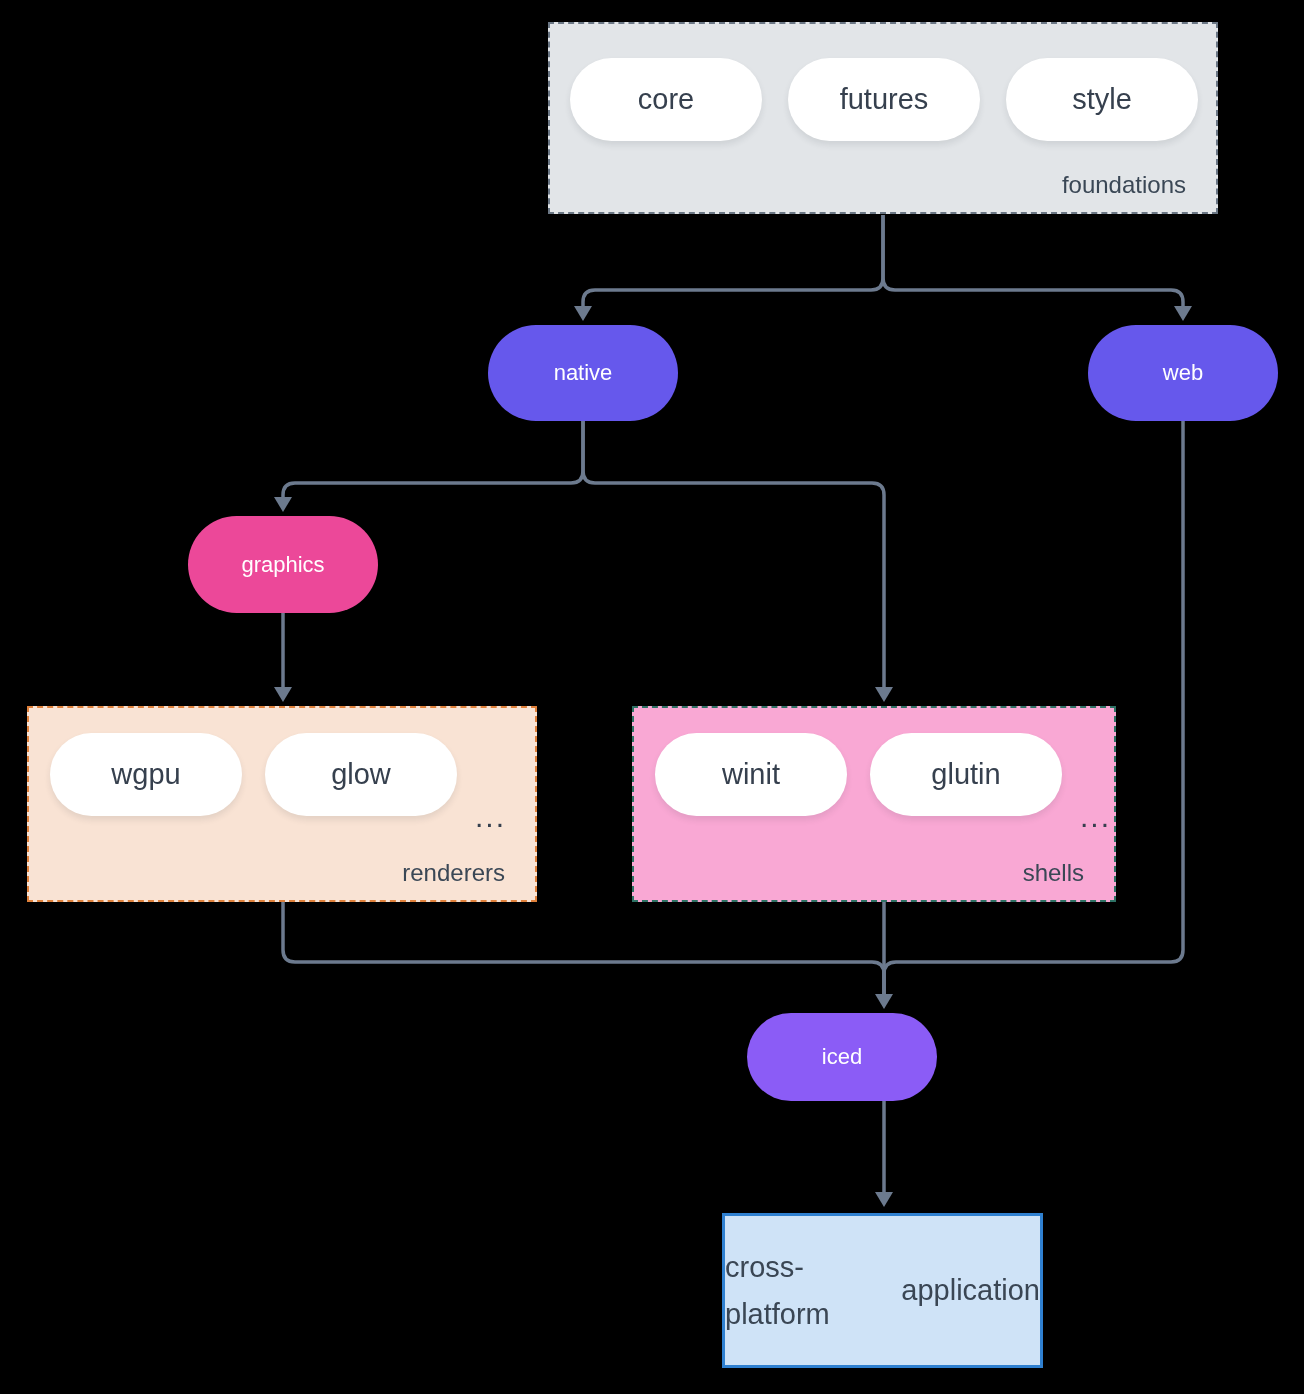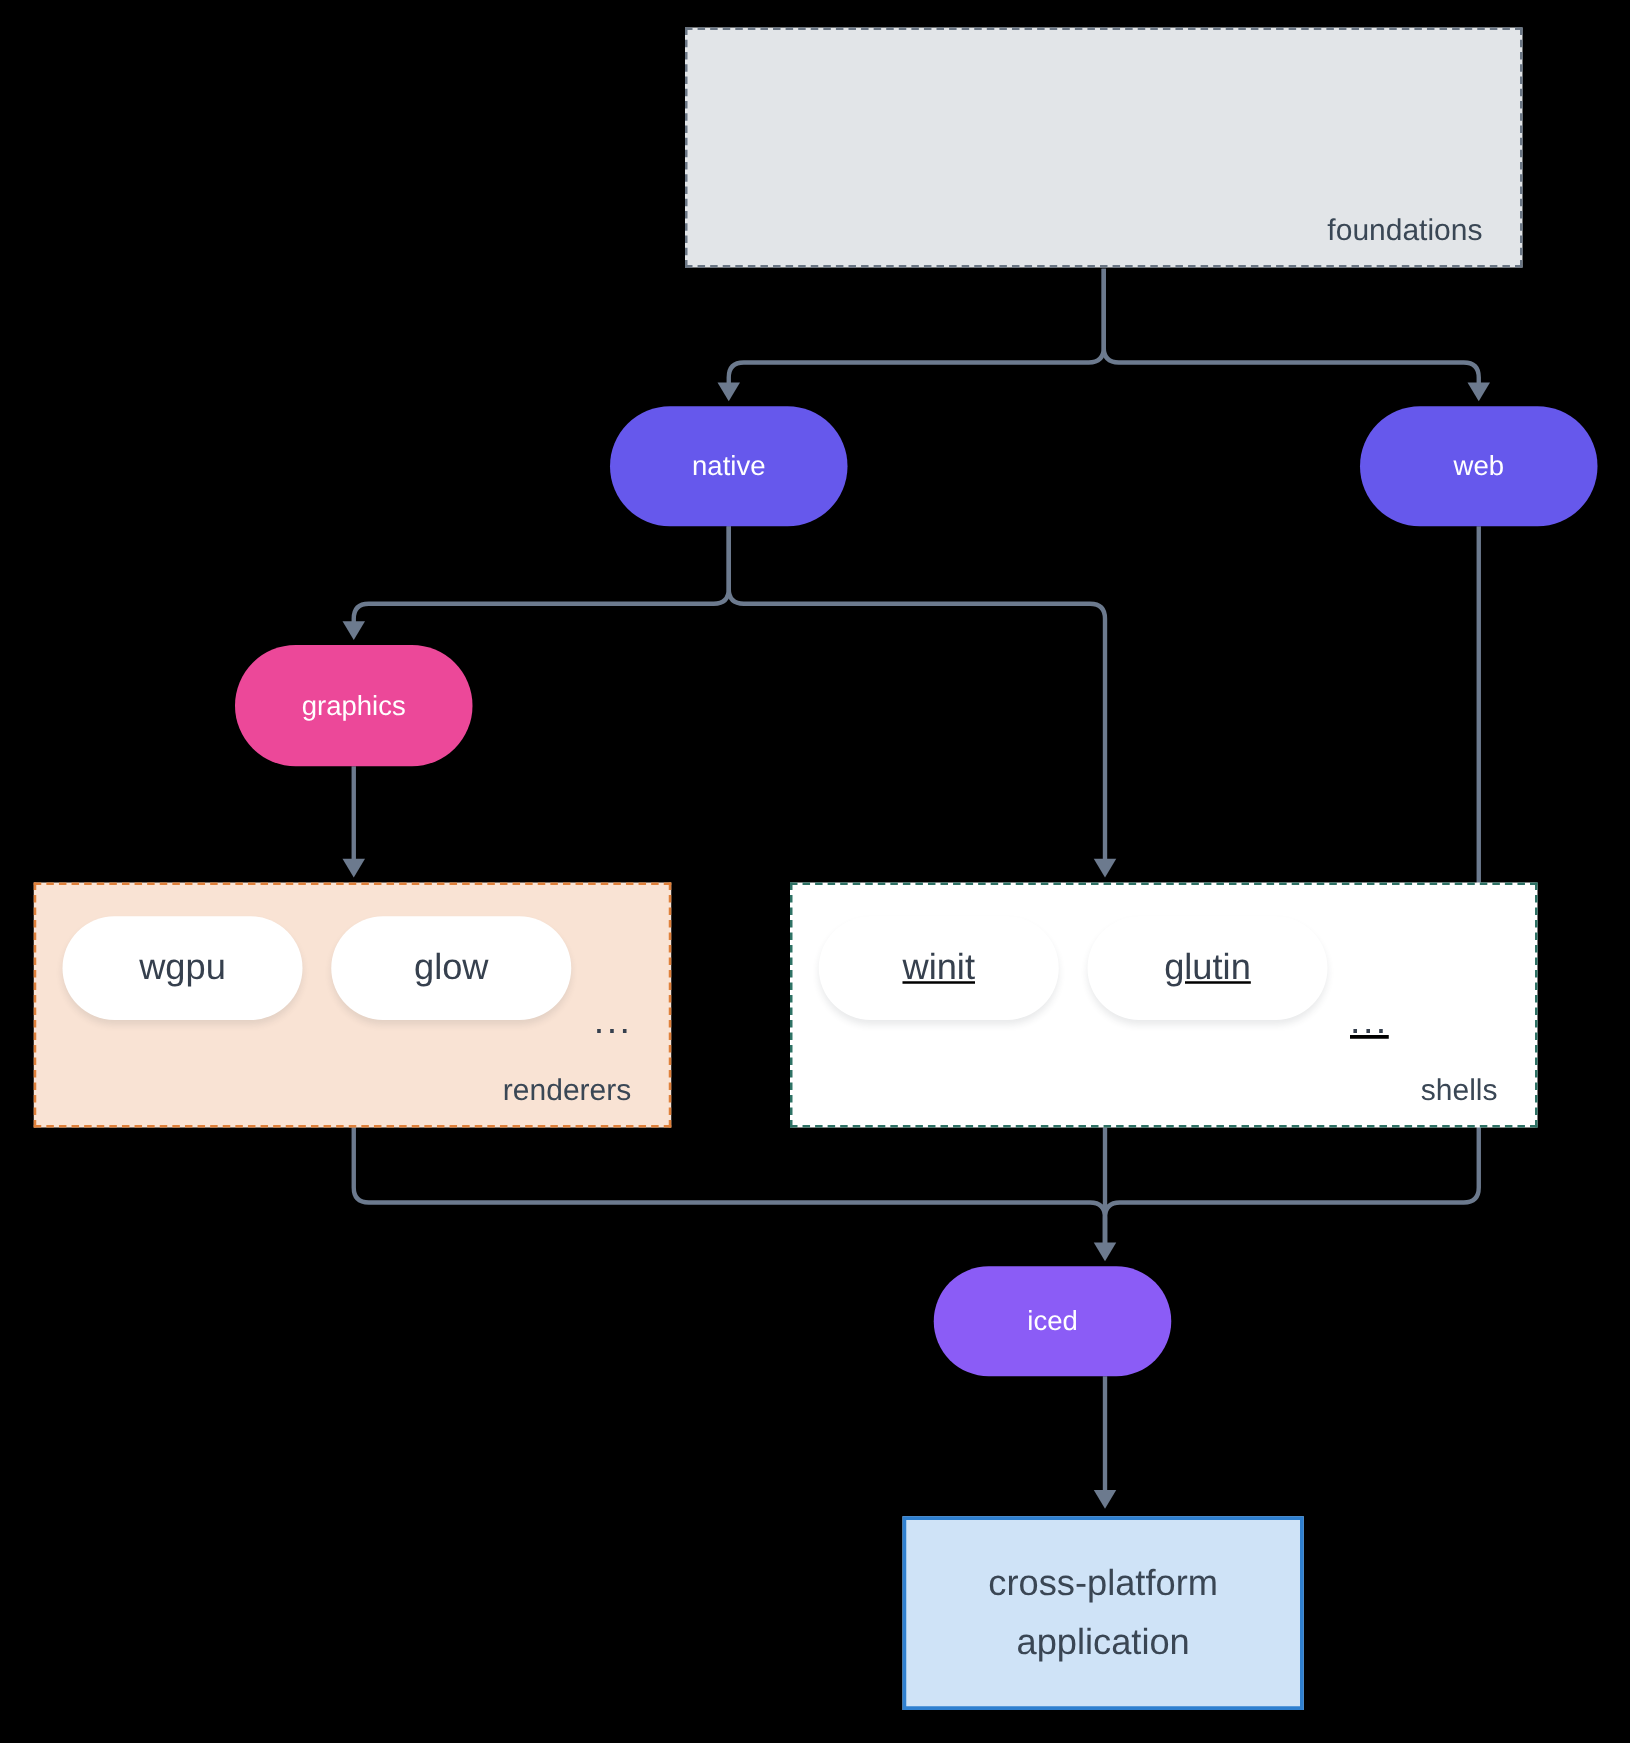--- a/index.html
+++ b/index.html
@@ -11,38 +11,38 @@
   .edge{stroke:#6c7a8e;stroke-width:3.5;fill:none;}
   .arrowhead{fill:#6c7a8e;stroke:none;}
 
   
   .group{position:absolute;box-sizing:border-box;display:flex;align-items:flex-start;}
   .group .pills{display:flex;gap:23px;}
   .group-label{position:absolute;right:30px;bottom:13px;font-size:24px;color:#3a4755;}
   #foundations-group{left:548px;top:22px;width:670px;height:192px;background:#e2e5e8;border:2px dashed #6b7785;padding:34px 0 0 20px;}
   #foundations-group .pills{gap:26px;}
   #renderers-group{left:27px;top:706px;width:510px;height:196px;background:#f9e3d4;border:2px dashed #e0813b;padding:25px 0 0 21px;}
-  #shells-group{left:632px;top:706px;width:598px;height:196px;background:#ffffff;border:2px dashed #2e7265;padding:25px 0 0 21px;text-decoration:underline;}
+  #shells-group{left:632px;top:706px;width:484px;height:196px;background:#f9a8d4;border:2px dashed #2e7265;padding:25px 0 0 21px;}
 
   
   .pill{width:192px;height:83px;background:#fff;border-radius:42px;display:flex;align-items:center;justify-content:center;
         font-size:29px;color:#36404e;box-shadow:0 4px 6px rgba(40,50,60,0.10);}
   .ellipsis{align-self:center;margin-left:18px;font-size:30px;color:#36404e;letter-spacing:2px;}
 
   
   .node{position:absolute;border-radius:999px;display:flex;align-items:center;justify-content:center;
         color:#fff;font-size:22px;}
   #node-native{left:488px;top:325px;width:190px;height:96px;background:#6658ec;}
   #node-web{left:1088px;top:325px;width:190px;height:96px;background:#6658ec;}
   #node-graphics{left:188px;top:516px;width:190px;height:97px;background:#ec4899;}
   #node-iced{left:747px;top:1013px;width:190px;height:88px;background:#8b5cf6;}
 
   
   #app-box{position:absolute;left:722px;top:1213px;width:321px;height:155px;box-sizing:border-box;
-           background:#cfe3f7;border:3px solid #2f80d0;display:flex;flex-direction:column;
+           background:#cfe3f7;border:3px solid #2f80d0;display:flex;flex-direction:row;
            align-items:center;justify-content:center;color:#3a4654;font-size:29px;line-height:47px;}
 </style>
 </head>
 <body>
 
 <div id="canvas">
 
   <svg id="edges" viewBox="0 0 1304 1394" xmlns="http://www.w3.org/2000/svg">
 
     <path class="edge" d="M883 215 V278 Q883 290 871 290 H595 Q583 290 583 302 V308"></path>
@@ -61,20 +61,25 @@
     <path class="edge" d="M283 902 V950 Q283 962 295 962 H872 Q884 962 884 974 V996"></path>
     <path class="edge" d="M1183 421 V950 Q1183 962 1171 962 H896 Q884 962 884 974 V996"></path>
     <path class="edge" d="M884 902 V996"></path>
     <polygon class="arrowhead" points="875,994 893,994 884,1009"></polygon>
 
     <path class="edge" d="M884 1101 V1194"></path>
     <polygon class="arrowhead" points="875,1192 893,1192 884,1207"></polygon>
   </svg>
 
   <div class="group" id="foundations-group">
+    <div class="pills">
+      <div class="pill">core</div>
+      <div class="pill">futures</div>
+      <div class="pill">style</div>
+    </div>
     <div class="group-label">foundations</div>
   </div>
 
   <div class="node" id="node-native">native</div>
   <div class="node" id="node-web">web</div>
 
   <div class="node" id="node-graphics">graphics</div>
 
   <div class="group" id="renderers-group">
     <div class="pills">

